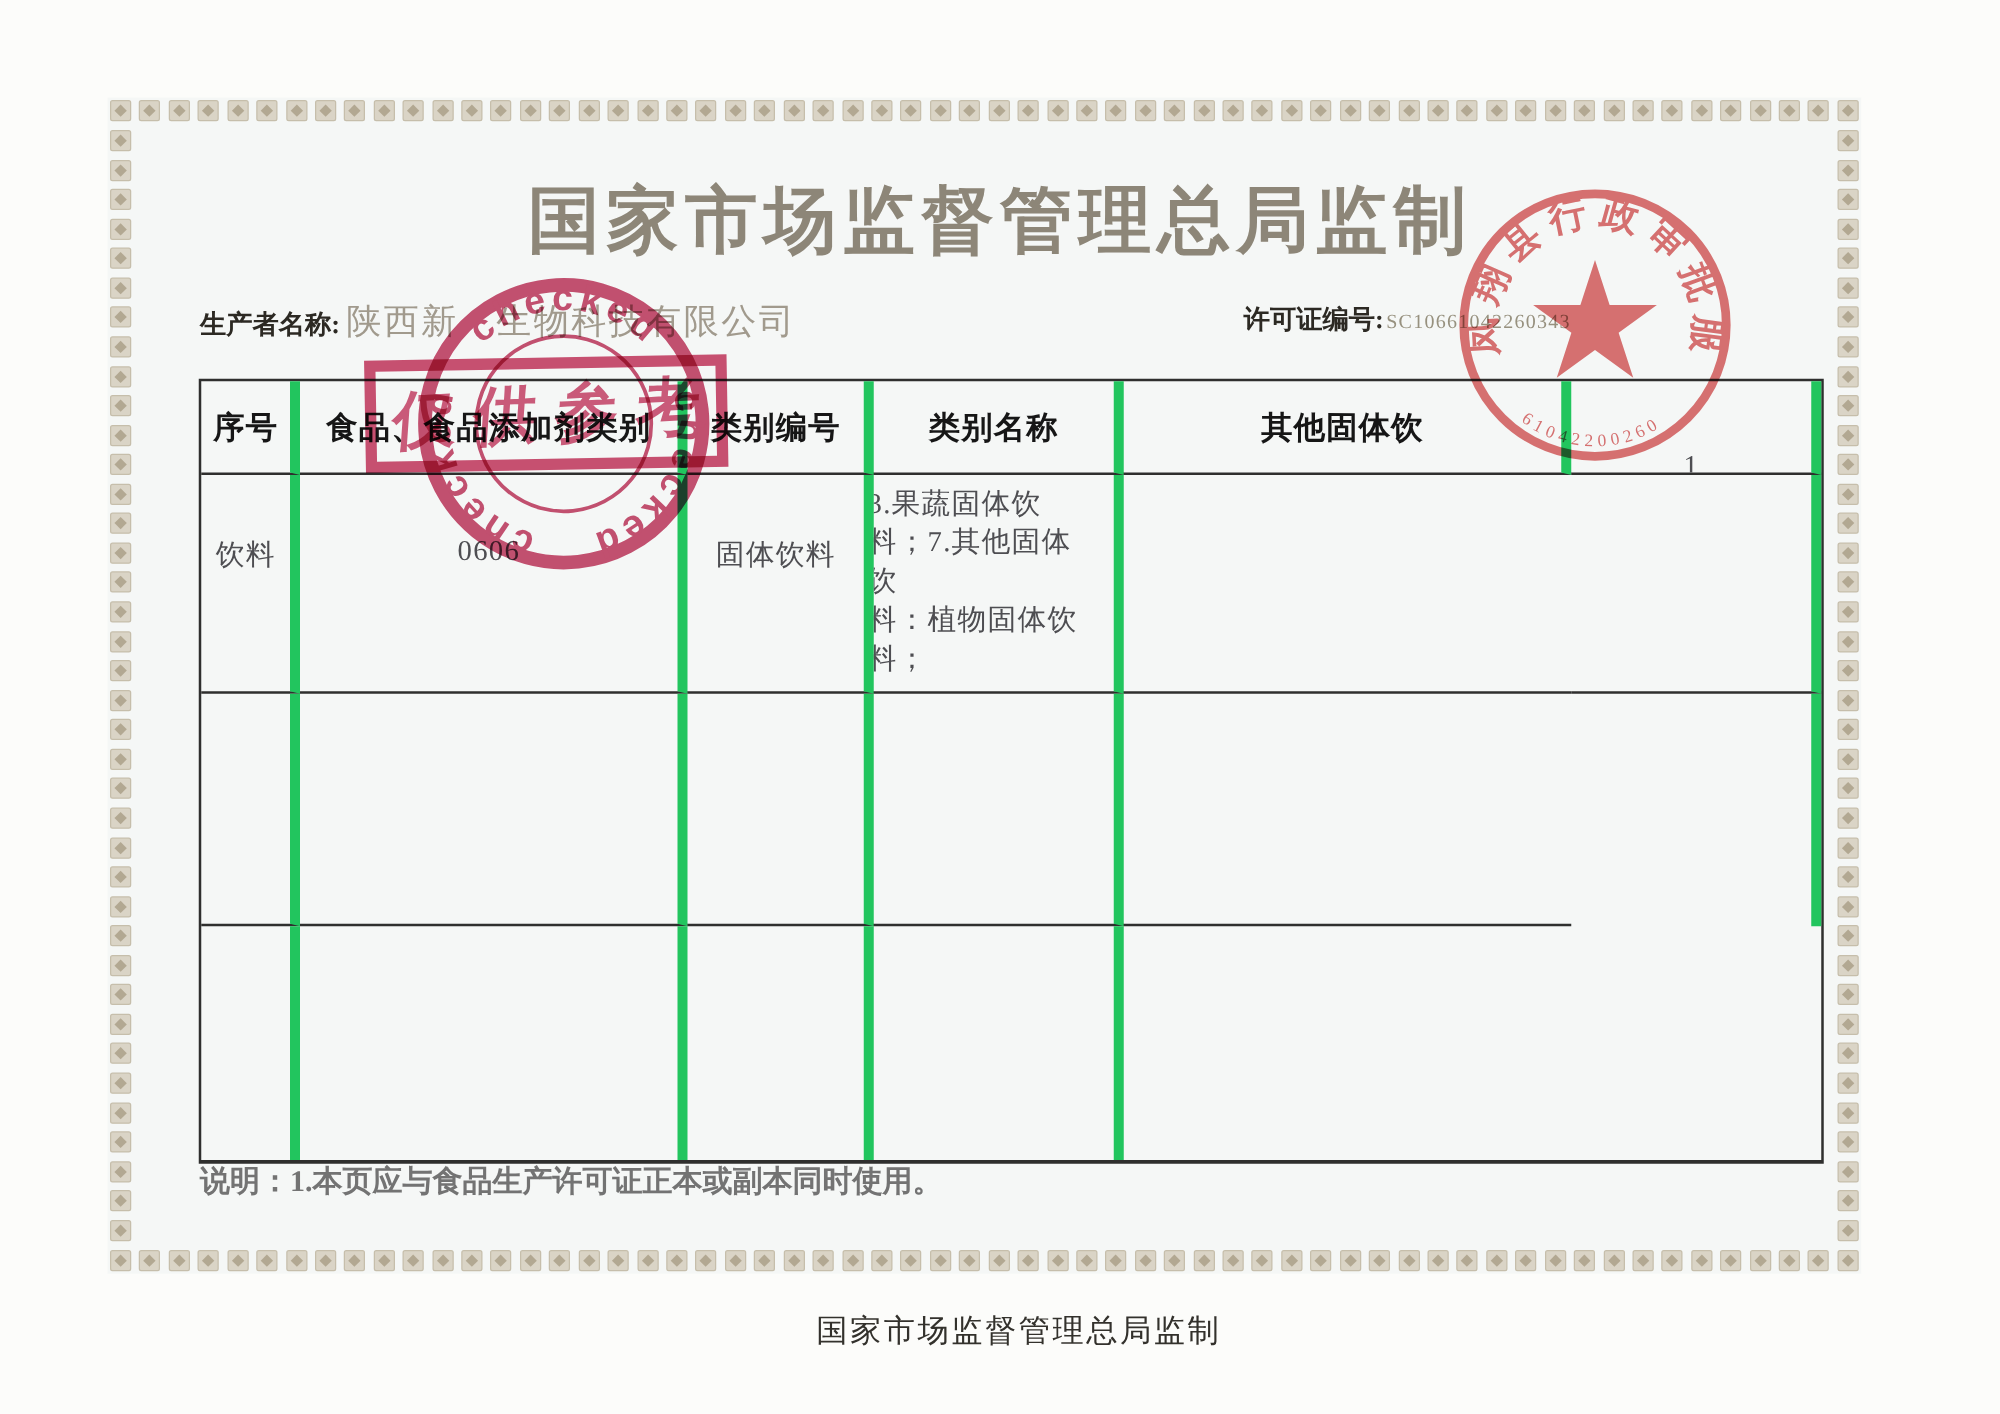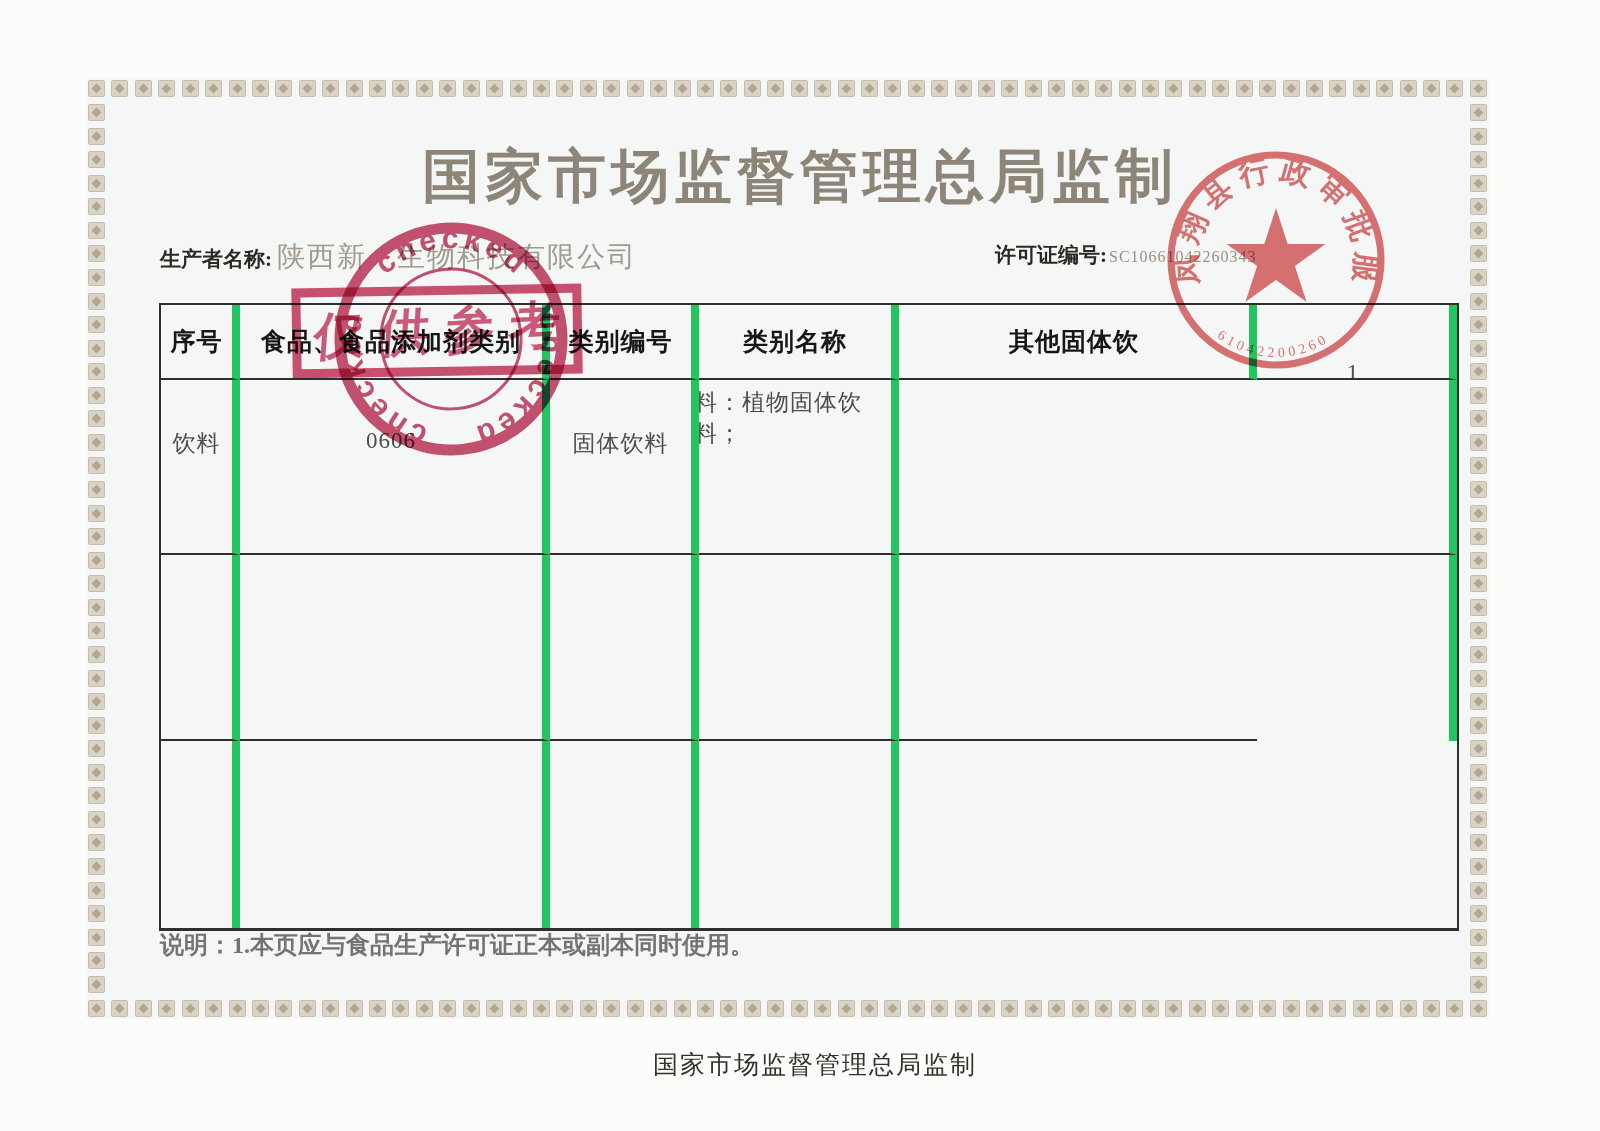--- a/index.html
+++ b/index.html
@@ -317,20 +317,21 @@
   <div class="cell th">类别编号</div>
   <div class="cell th">类别名称</div>
   <div class="cell th">其他固体饮</div>
 
   <div class="cell td pt55">1</div>
   <div class="cell td pt48">饮料</div>
   <div class="cell td pt48">0606</div>
   <div class="cell td pt48">固体饮料</div>
   <div class="cell td detail">
     <div class="detail-inner">
+      <div>3.果蔬固体饮料；7.其他固体饮</div>
       <div>料：植物固体饮料；</div>
     </div>
   </div>
   <div class="cell td lastcol"></div>
 
   <div class="cell td"></div>
   <div class="cell td"></div>
   <div class="cell td"></div>
   <div class="cell td"></div>
   <div class="cell td"></div>

